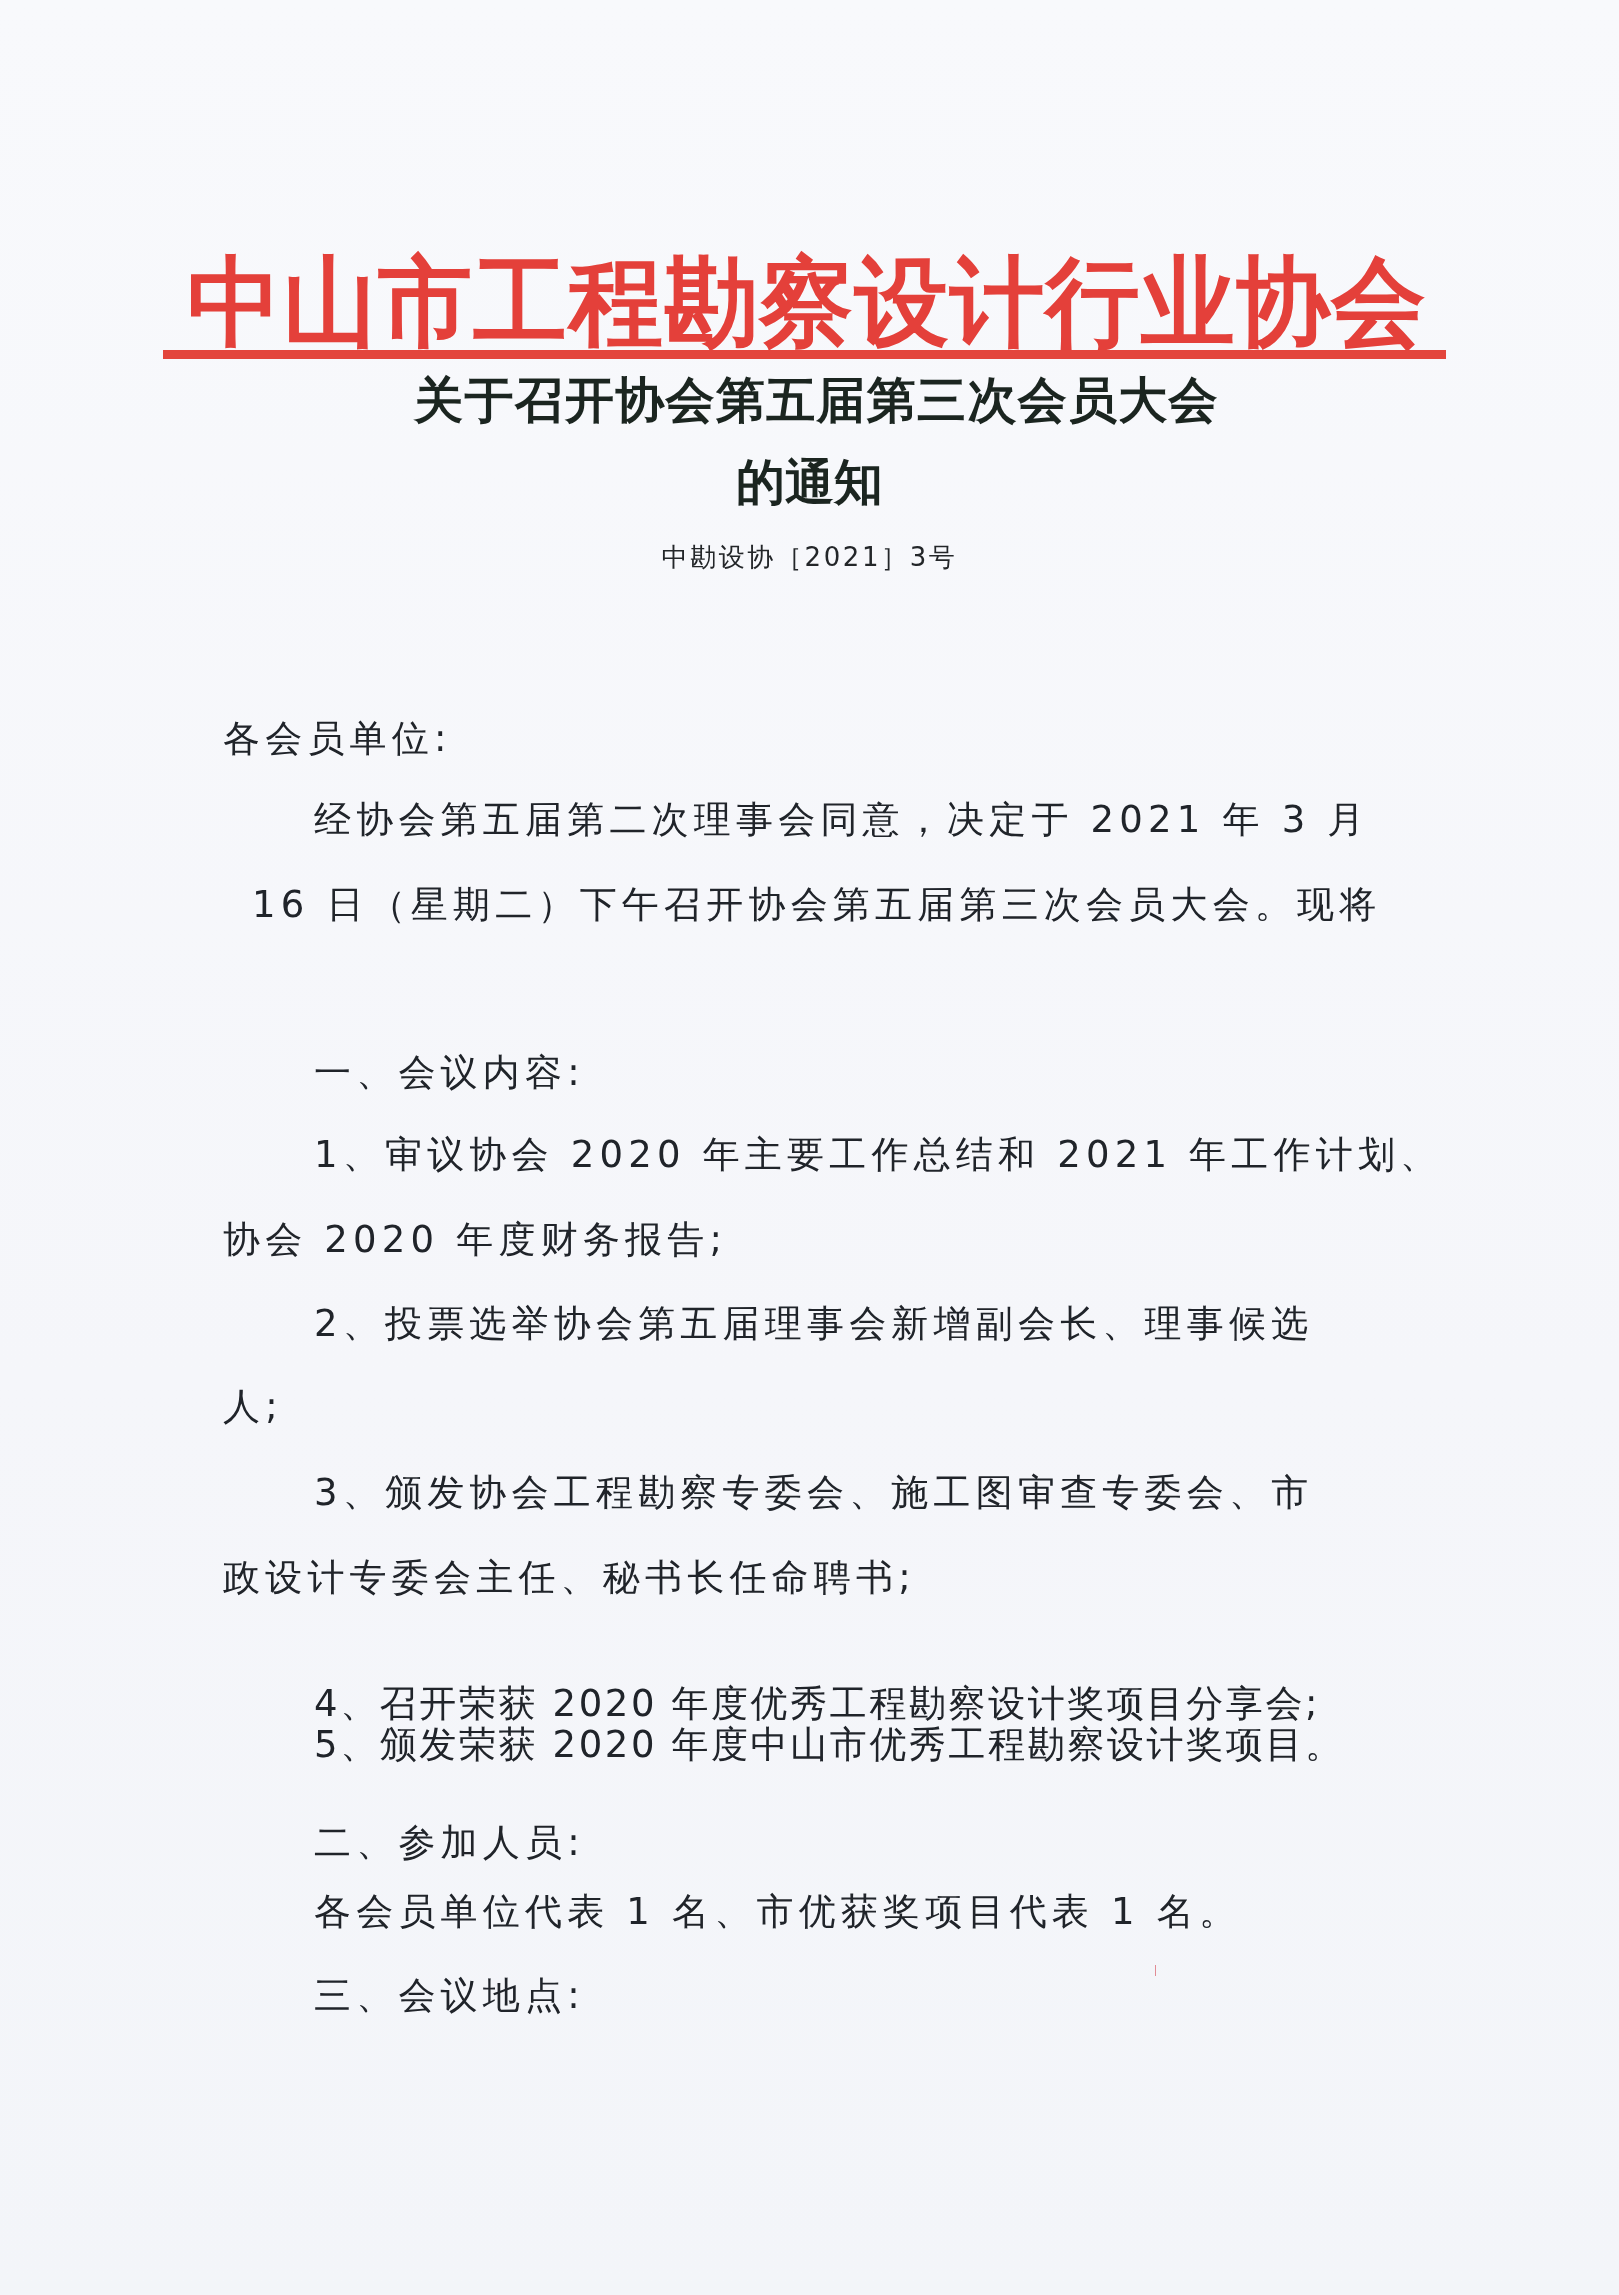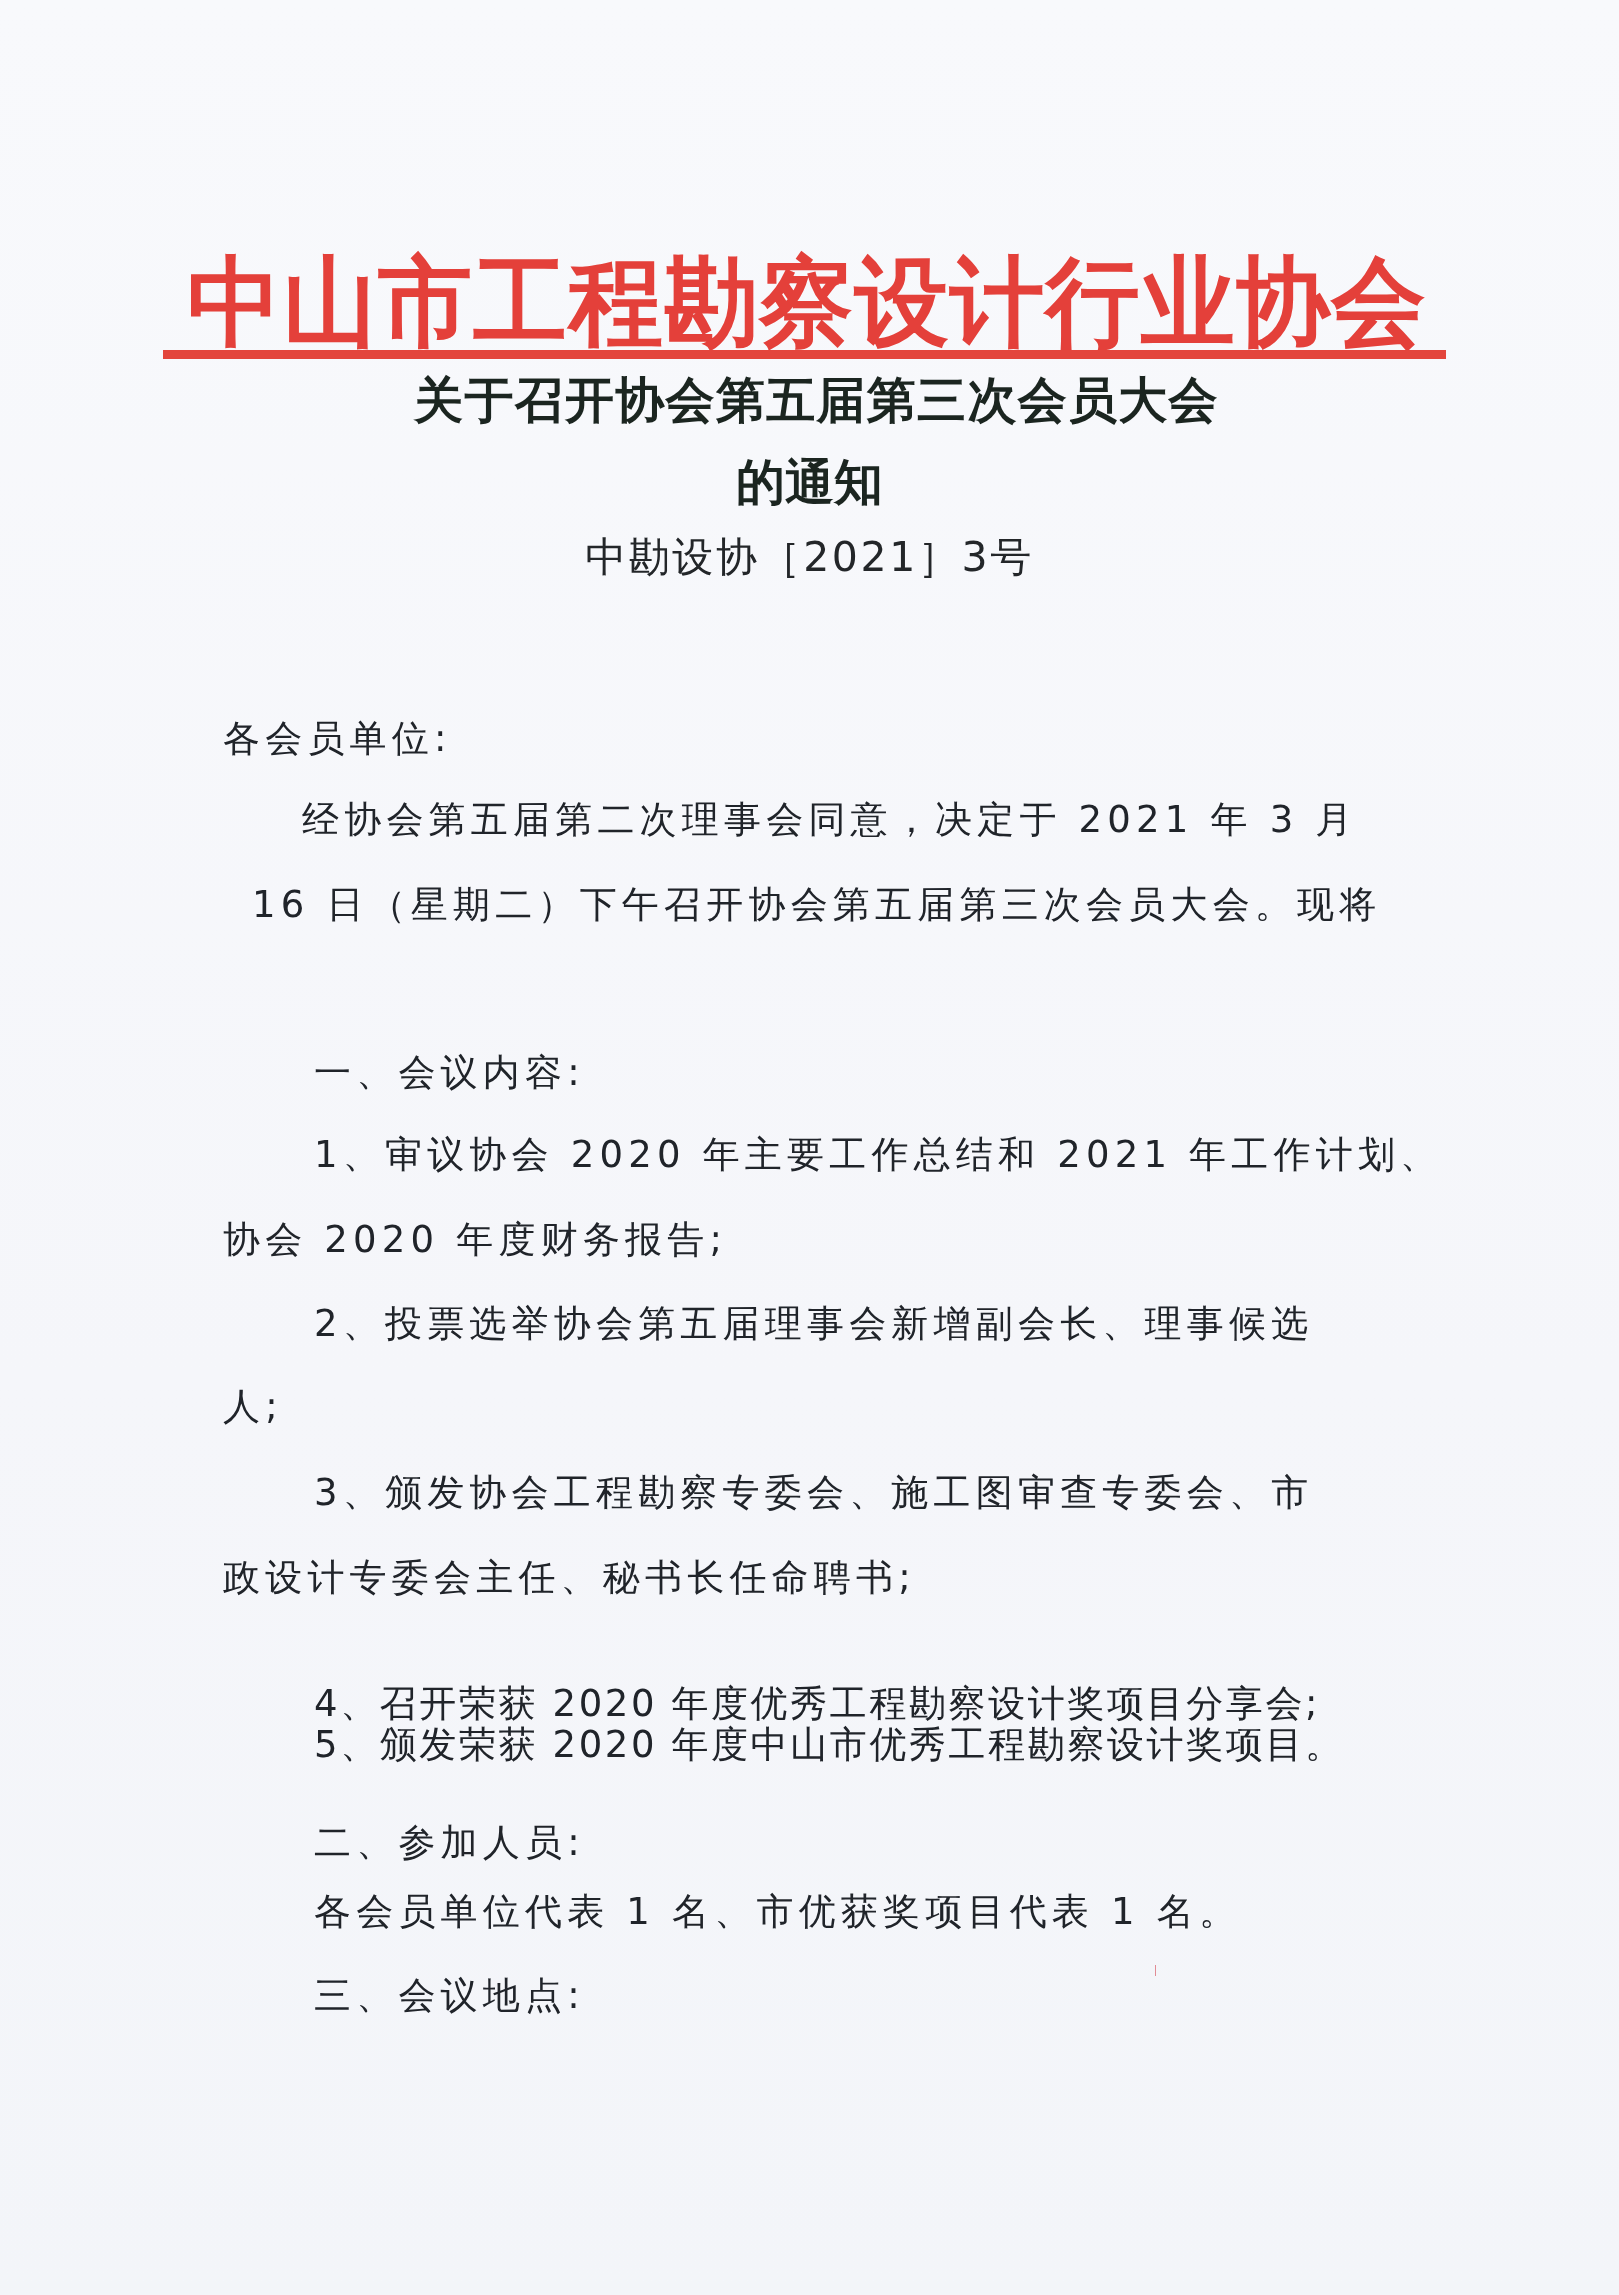--- a/index.html
+++ b/index.html
@@ -55,21 +55,21 @@
       white-space: nowrap;
     }
     .title.l1 { top: 371px; font-size: 49px; line-height: 59px; letter-spacing: 1.3px; margin-left: 7px; }
     .title.l2 { top: 453px; font-size: 49px; line-height: 59px; }
     .doc-number {
       position: absolute;
       left: 0;
       width: 1619px;
       top: 538px;
       text-align: center;
-      font-size: 41px;
+      font-size: 26px;
       line-height: 39px;
       color: #232629;
       white-space: nowrap;
       letter-spacing: 2.6px;
     }
     .body-line {
       position: absolute;
       font-size: 37px;
       line-height: 46px;
       color: #20242a;
@@ -92,21 +92,21 @@
   <div class="masthead">中山市工程勘察设计行业协会</div>
   <div class="red-rule"></div>
 
   <div class="title l1">关于召开协会第五届第三次会员大会</div>
   <div class="title l2">的通知</div>
 
   <div class="doc-number">中勘设协［2021］3号</div>
 
   <div class="body-line" style="left:223px; top:716px;">各会员单位:</div>
 
-  <div class="body-line" style="left:302px; top:797px;text-align:center;">经协会第五届第二次理事会同意，决定于 2021 年 3 月</div>
+  <div class="body-line" style="left:314px; top:797px;text-align:center;">经协会第五届第二次理事会同意，决定于 2021 年 3 月</div>
   <div class="body-line" style="left:223px; top:882px;margin-left:29px;">16 日（星期二）下午召开协会第五届第三次会员大会。现将</div>
 
   <div class="body-line" style="left:314px; top:1050px;">一、会议内容:</div>
 
   <div class="body-line" style="left:314px; top:1132px;text-align:right;">1、审议协会 2020 年主要工作总结和 2021 年工作计划、</div>
   <div class="body-line" style="left:223px; top:1217px;">协会 2020 年度财务报告;</div>
 
   <div class="body-line" style="left:314px; top:1301px;">2、投票选举协会第五届理事会新增副会长、理事候选</div>
   <div class="body-line" style="left:223px; top:1384px;">人;</div>
 

